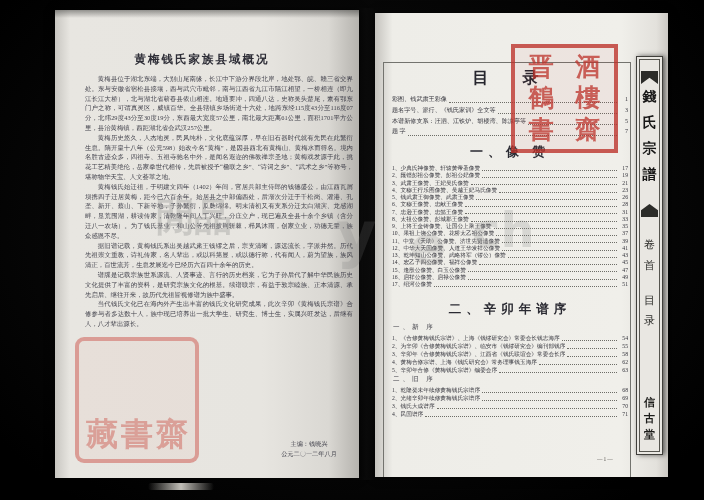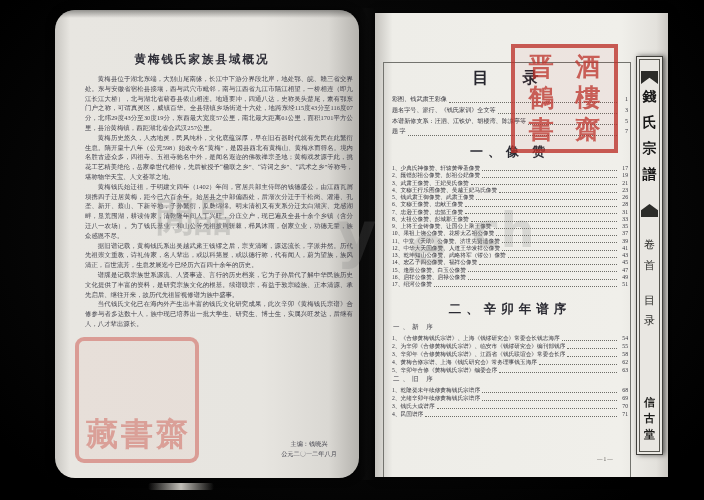--- a/index.html
+++ b/index.html
@@ -5,21 +5,21 @@
   * { margin:0; padding:0; box-sizing:border-box; }
   html,body { width:704px; height:500px; }
   body { background:#050505; font-family:"Liberation Serif", serif; overflow:hidden; }
   .stage { position:relative; width:704px; height:500px;
            background:radial-gradient(ellipse at 50% 45%, #121212 0%, #000 90%); }
 
   
   .page { position:absolute; overflow:hidden; }
   .page-left { left:55px; top:10px; width:304px; height:468px;
     background:linear-gradient(90deg,#c8c6c1 0%,#e8e6e1 5%,#e7e5e0 68%,#dad8d3 90%,#b5b3ae 100%);
-    box-shadow:0 0 8px rgba(0,0,0,.7);border-radius:20px; }
+    box-shadow:0 0 8px rgba(0,0,0,.7); }
   .page-left::before { content:""; position:absolute; left:0; top:0; width:100%; height:8px;
     background:linear-gradient(180deg, rgba(60,60,58,.5), rgba(60,60,58,0)); }
   .page-right { left:375px; top:13px; width:293px; height:464px;
     background:linear-gradient(90deg,#c5c3be 0%,#eeede8 6%,#f0efea 84%,#e3e1dc 96%,#ccc9c4 100%);
     box-shadow:0 0 8px rgba(0,0,0,.7); }
   .gutter { position:absolute; left:350px; top:8px; width:32px; height:472px;
     background:linear-gradient(90deg, rgba(8,8,8,0) 0%, rgba(8,8,8,.55) 35%, #0b0b0b 52%, rgba(8,8,8,.25) 78%, rgba(8,8,8,0) 100%); }
 
   
   .lp-title { position:absolute; top:42px; left:0; width:100%; padding-right:10px; text-align:center;

